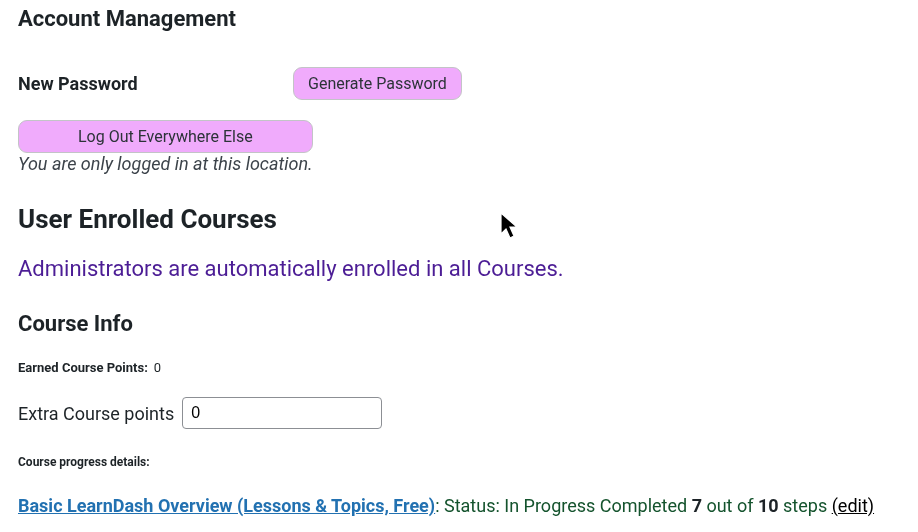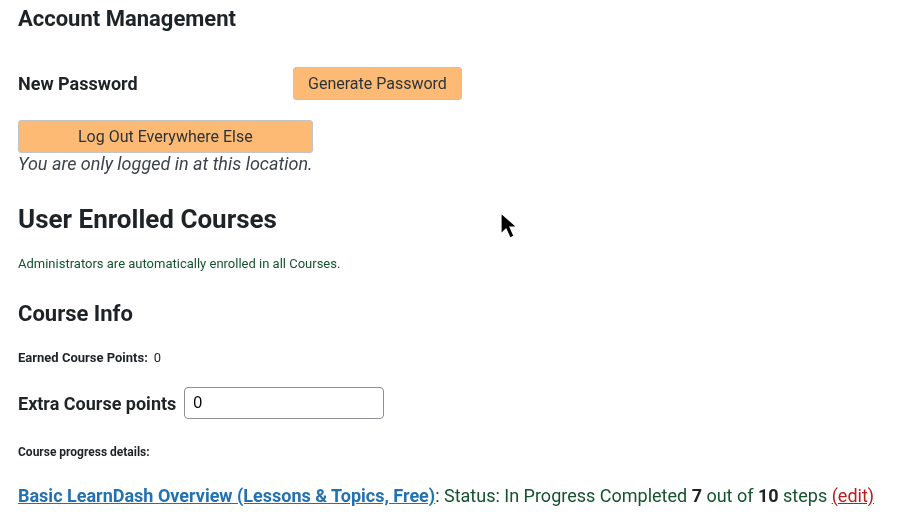--- a/index.html
+++ b/index.html
@@ -33,43 +33,43 @@
       font-weight: 700;
       color: #1d2327;
       width: 275px;
       padding-top: 6px;
     }
     .field-content {
       display: flex;
       flex-direction: column;
     }
     .btn {
-      background: #fdba74;
+      background: #f0abfc;
       border: 1px solid #c3c4c7;
-      border-radius: 3px;
+      border-radius: 9px;
       color: #2c3338;
       font-size: 16px;
       padding: 6px 14px;
       cursor: pointer;
       font-family: inherit;
     }
     .session-note {
       font-style: italic;
       color: #3c434a;
       font-size: 18px;
     }
     .enrolled-heading {
       font-size: 26px;
       font-weight: 700;
       margin-top: 30px;
       margin-bottom: 22px;
     }
     .admin-note {
-      font-size: 13px;
-      color: #14532d;
+      font-size: 22px;
+      color: #4c1d95;
       margin-bottom: 30px;
     }
     .course-info-heading {
       font-size: 22px;
       font-weight: 700;
       margin-bottom: 24px;
     }
     .points-row {
       font-size: 13px;
       margin-bottom: 22px;
@@ -83,21 +83,21 @@
       font-weight: 400;
       margin-left: 6px;
     }
     .extra-points-row {
       display: flex;
       align-items: center;
       margin-bottom: 26px;
     }
     .extra-points-label {
       font-size: 18px;
-      font-weight: 700;
+      font-weight: 400;
       margin-right: 8px;
     }
     .extra-points-input {
       width: 200px;
       height: 32px;
       padding: 4px 8px;
       font-size: 16px;
       border: 1px solid #8c8f94;
       border-radius: 4px;
       background: #ffffff;
@@ -116,21 +116,21 @@
       text-decoration: underline;
       font-weight: 700;
     }
     .status-text {
       color: #14532d;
     }
     .bold-num {
       font-weight: 700;
     }
     .action-link {
-      color: #b91c1c;
+      color: #000000;
       text-align: center;
     }
     .cursor {
       position: absolute;
       left: 500px;
       top: 212px;
       pointer-events: none;
       z-index: 1000;
     }
   </style>

